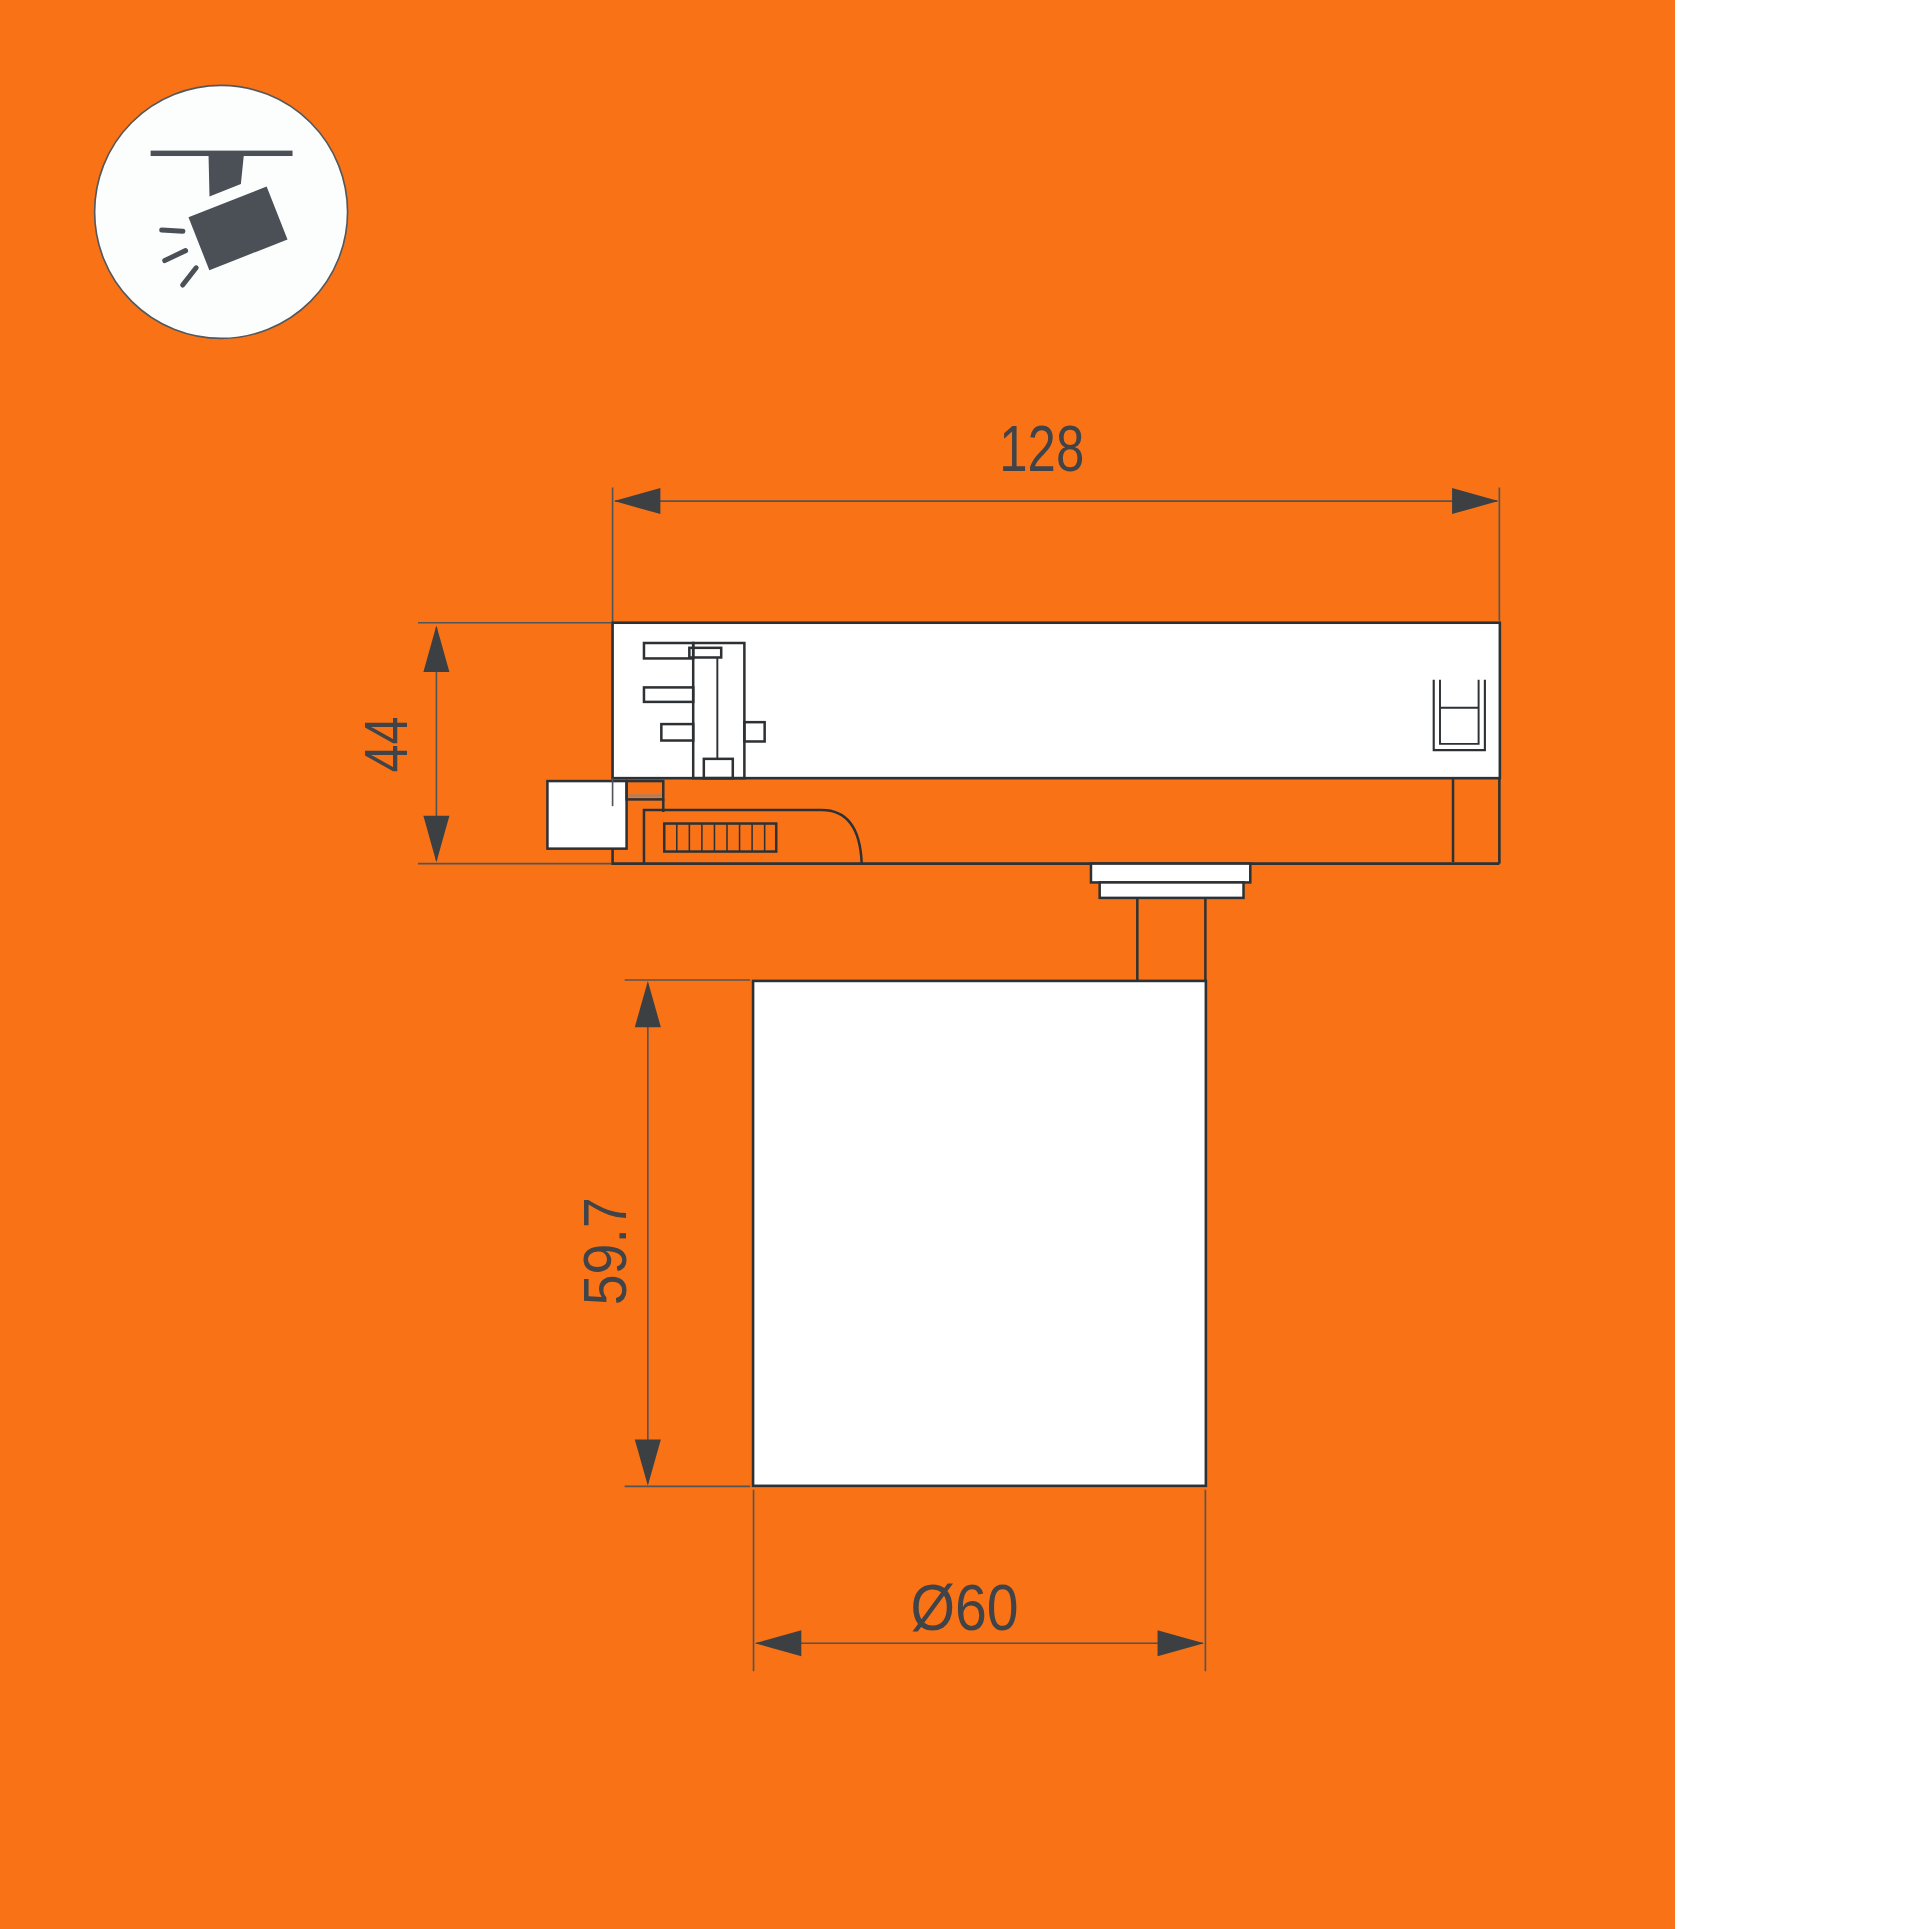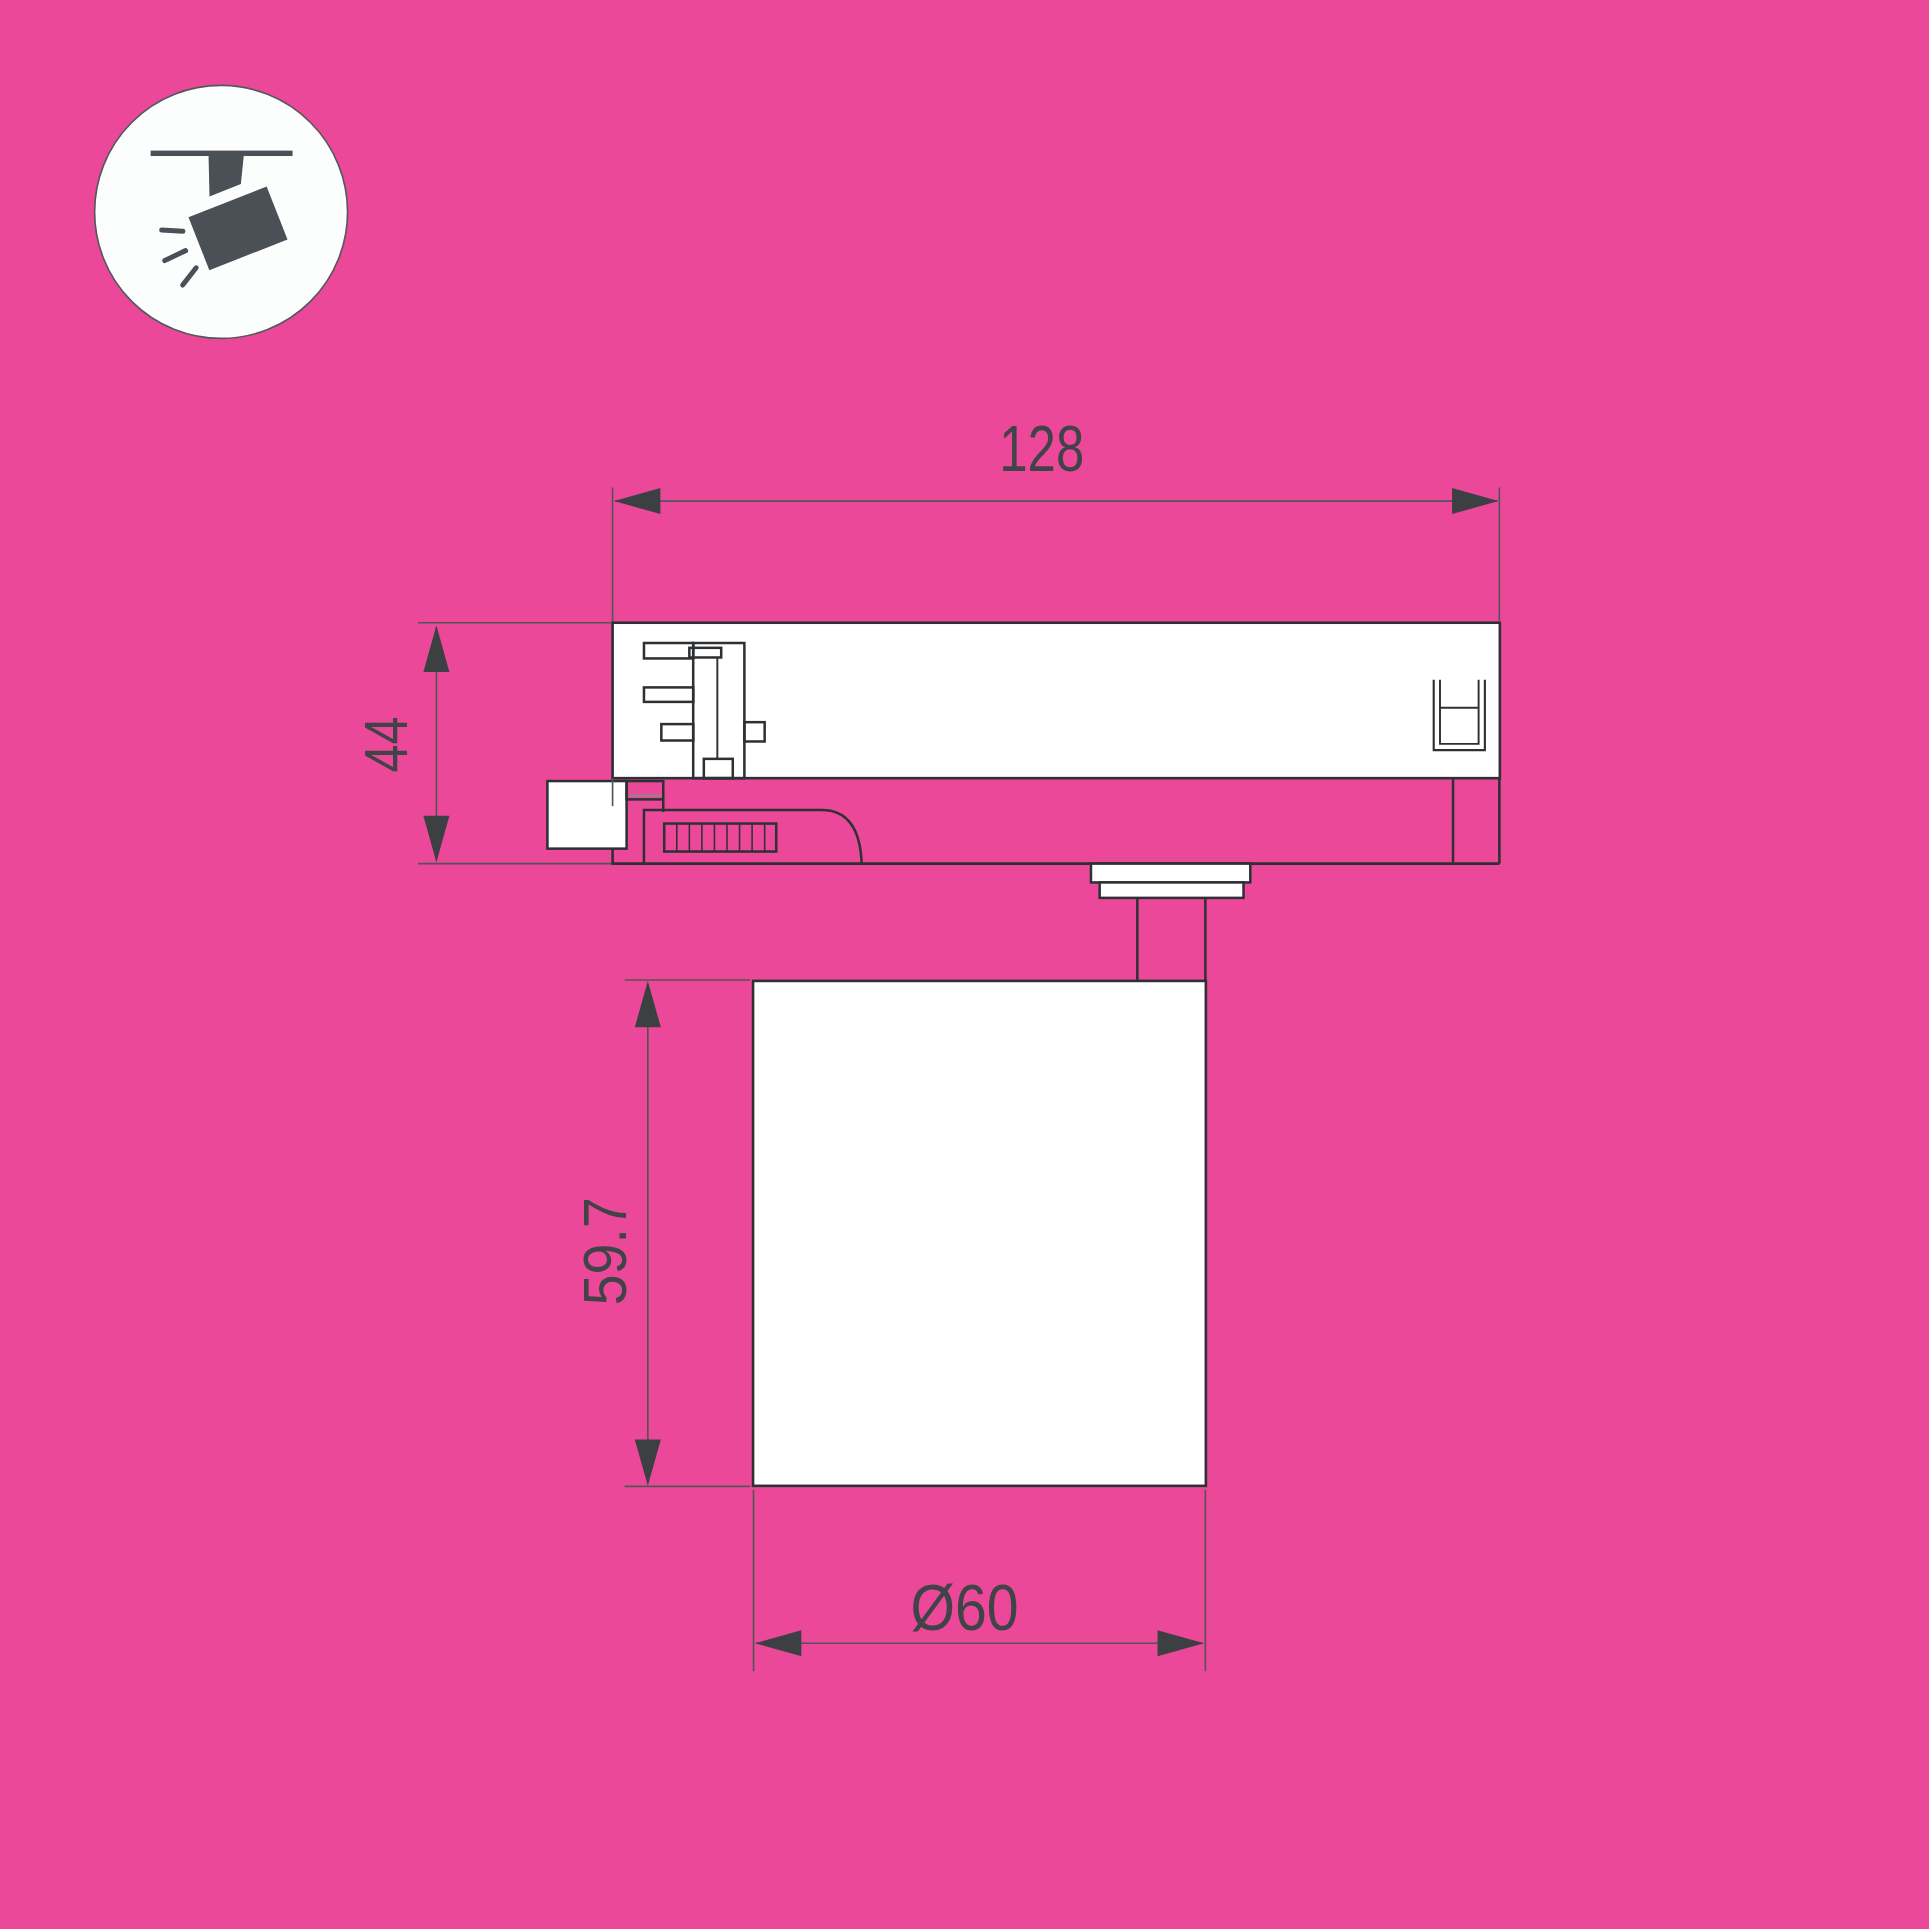--- a/index.html
+++ b/index.html
@@ -1,16 +1,16 @@
 <!DOCTYPE html>
 <html><head>
 <meta charset="utf-8">
 <style>
   html,body{margin:0;padding:0;background:#ffffff;}
-  .page{width:1929px;height:1929px;position:relative;background:#ec4899;overflow:hidden;}
+  .page{width:1675px;height:1929px;position:relative;background:#f97316;overflow:hidden;}
   svg{position:absolute;top:0;left:0;}
   text{font-family:"Liberation Sans", sans-serif;fill:#404448;}
 </style>
 </head>
 <body>
 <div class="page">
 <svg width="1929" height="1929" viewBox="0 0 1998 1998">
 
   <g>
 

